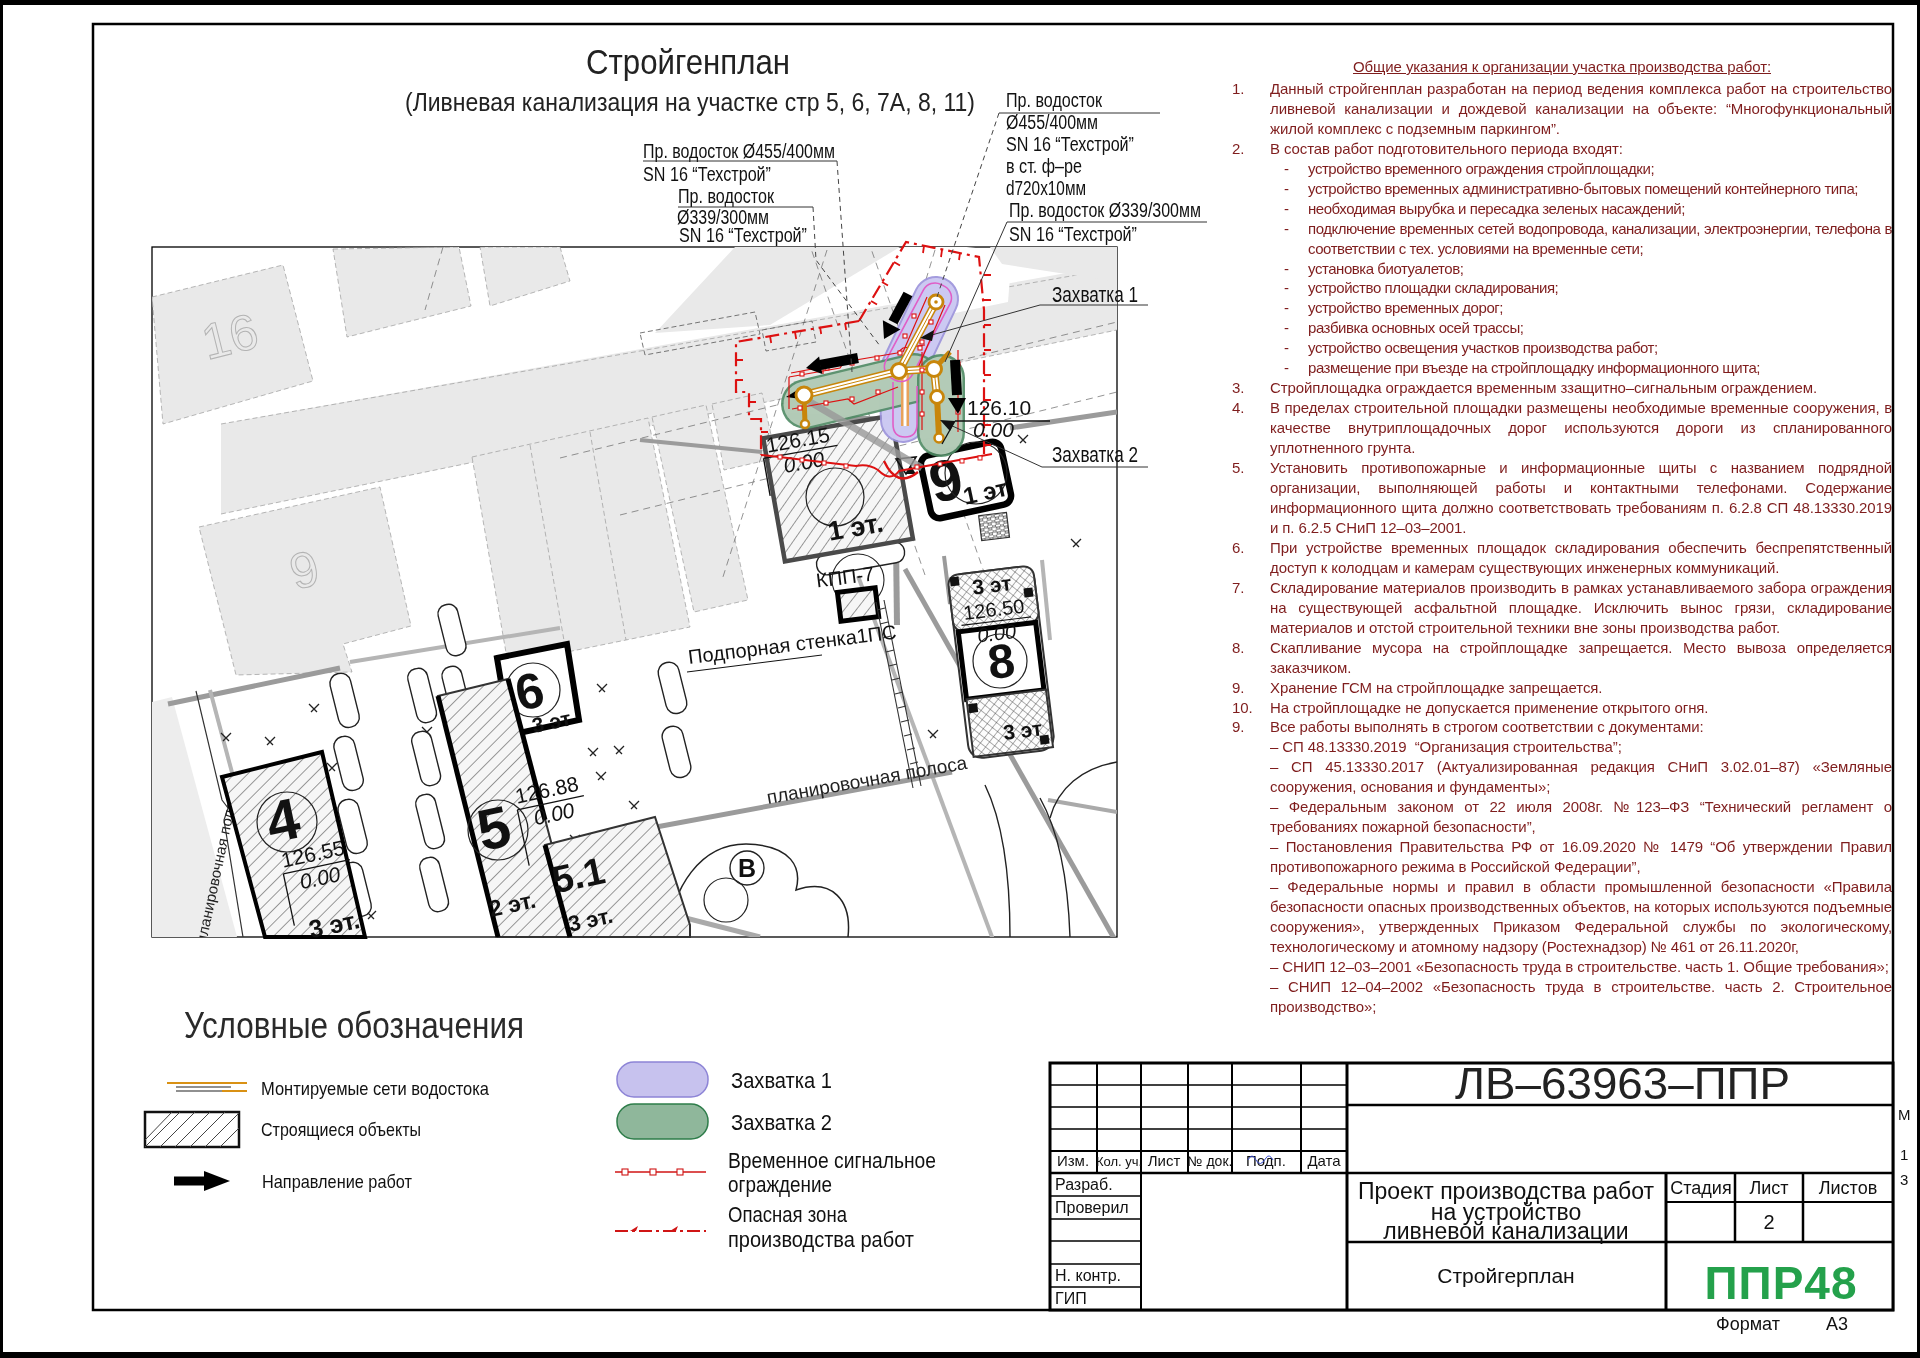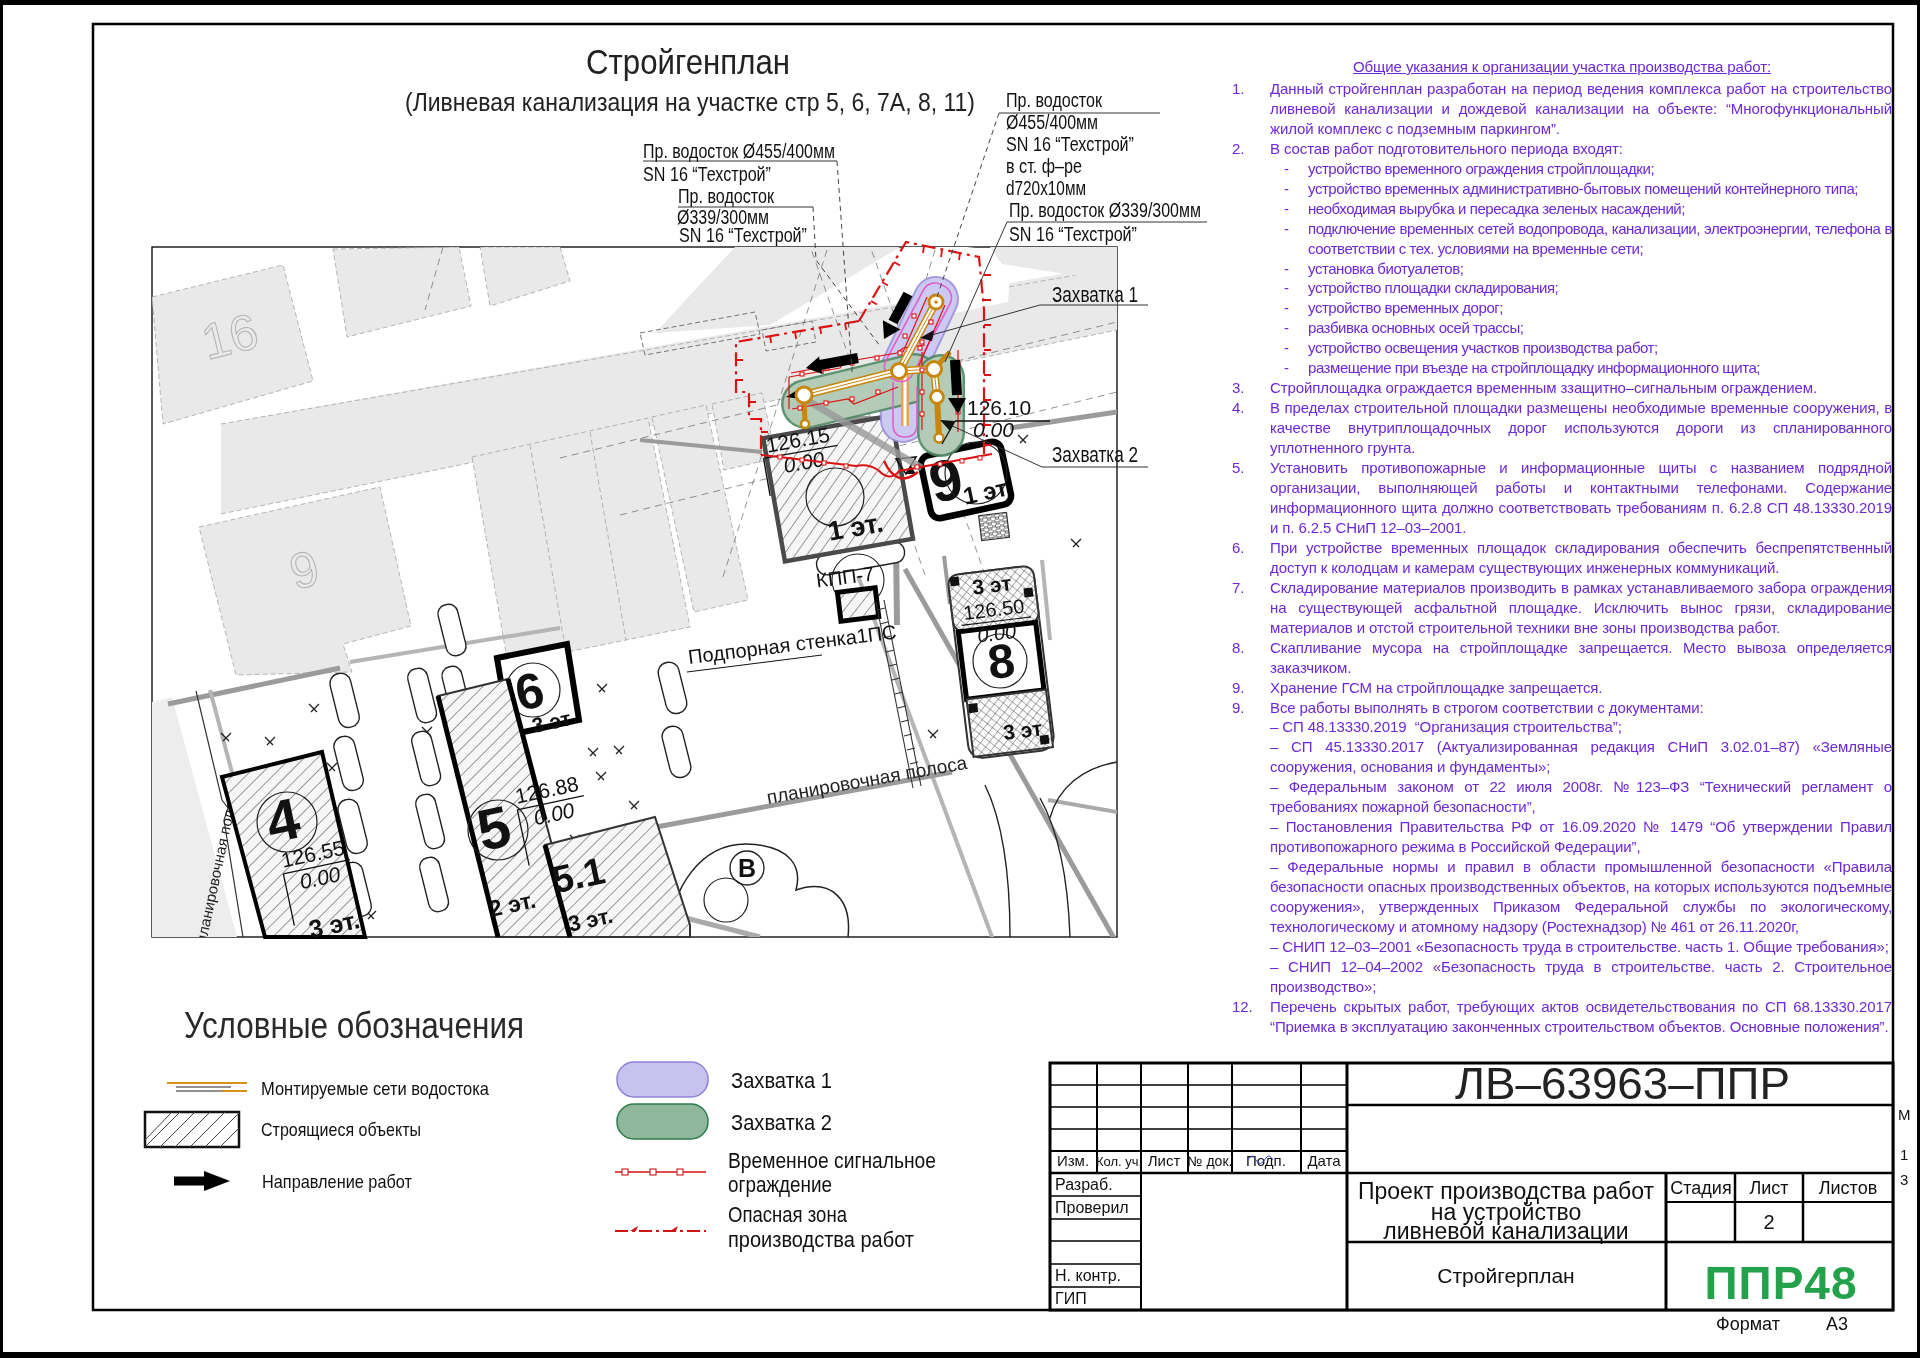--- a/index.html
+++ b/index.html
@@ -1,20 +1,20 @@
 <!DOCTYPE html>
 <html><head>
 <meta charset="utf-8">
 <style>
   html,body{margin:0;padding:0;}
   body{width:1920px;height:1358px;position:relative;background:#ffffff;
        font-family:"Liberation Sans", sans-serif;color:#1a1a1a;}
   #svgroot{position:absolute;left:0;top:0;}
   #notes{position:absolute;left:1232px;top:57px;width:660px;
-         font-size:15px;line-height:19.95px;letter-spacing:-0.1px;color:#6d28d9;}
+         font-size:15px;line-height:19.95px;letter-spacing:-0.1px;color:#7f1d1d;}
   #notes .t{text-align:center;text-decoration:underline;margin-bottom:2px;}
   #notes .it{position:relative;padding-left:38px;text-align:justify;}
   #notes .it > .n{position:absolute;left:0;top:0;}
   #notes .sub{position:relative;padding-left:76px;text-align:justify;letter-spacing:-0.45px;}
   #notes .sub > .d{position:absolute;left:52px;top:0;}
 </style>
 </head>
 <body>
 
 <div id="notes">
@@ -31,29 +31,29 @@
 <div class="sub"><span class="d">-</span>разбивка основных осей трассы;</div>
 <div class="sub"><span class="d">-</span>устройство освещения участков производства работ;</div>
 <div class="sub"><span class="d">-</span>размещение при въезде на стройплощадку информационного щита;</div>
 <div class="it"><span class="n">3.</span>Стройплощадка ограждается временным ззащитно–сигнальным ограждением.</div>
 <div class="it"><span class="n">4.</span>В пределах строительной площадки размещены необходимые временные сооружения, в качестве внутриплощадочных дорог используются дороги из спланированного уплотненного грунта.</div>
 <div class="it"><span class="n">5.</span>Установить противопожарные и информационные щиты с названием подрядной организации, выполняющей работы и контактными телефонами. Содержание информационного щита должно соответствовать требованиям п. 6.2.8 СП 48.13330.2019 и п. 6.2.5 СНиП 12–03–2001.</div>
 <div class="it"><span class="n">6.</span>При устройстве временных площадок складирования обеспечить беспрепятственный доступ к колодцам и камерам существующих инженерных коммуникаций.</div>
 <div class="it"><span class="n">7.</span>Складирование материалов производить в рамках устанавливаемого забора ограждения на существующей асфальтной площадке. Исключить вынос грязи, складирование материалов и отстой строительной техники вне зоны производства работ.</div>
 <div class="it"><span class="n">8.</span>Скапливание мусора на стройплощадке запрещается. Место вывоза определяется заказчиком.</div>
 <div class="it"><span class="n">9.</span>Хранение ГСМ на стройплощадке запрещается.</div>
+<div class="it"><span class="n">10.</span>На стройплощадке не допускается применение открытого огня.</div>
 <div class="it"><span class="n">9.</span>Все работы выполнять в строгом соответствии с документами:<br>
 – СП 48.13330.2019&nbsp; “Организация строительства”;<br>
 – СП 45.13330.2017 (Актуализированная редакция СНиП 3.02.01–87) «Земляные сооружения, основания и фундаменты»;<br>
 – Федеральным законом от 22 июля 2008г. №123–ФЗ “Технический регламент о требованиях пожарной безопасности”,<br>
 – Постановления Правительства РФ от 16.09.2020 № 1479 “Об утверждении Правил противопожарного режима в Российской Федерации”,<br>
 – Федеральные нормы и правил в области промышленной безопасности «Правила безопасности опасных производственных объектов, на которых используются подъемные сооружения», утвержденных Приказом Федеральной службы по экологическому, технологическому и атомному надзору (Ростехнадзор) № 461 от 26.11.2020г,<br>
 – СНИП 12–03–2001 «Безопасность труда в строительстве. часть 1. Общие требования»;<br>
 – СНИП 12–04–2002 «Безопасность труда в строительстве. часть 2. Строительное производство»;</div>
-<div class="it"><span class="n">12.</span>Перечень скрытых работ, требующих актов освидетельствования по СП 68.13330.2017 “Приемка в эксплуатацию законченных строительством объектов. Основные положения”.</div>
 </div>
 <svg id="svgroot" width="1920" height="1358" viewBox="0 0 1920 1358">
 <defs>
 <pattern id="hatch" patternUnits="userSpaceOnUse" width="9.5" height="9.5" patternTransform="rotate(-45)">
   <rect width="9.5" height="9.5" fill="#f6f6f6"></rect>
   <line x1="0" y1="0" x2="9.5" y2="0" stroke="#3a3a3a" stroke-width="1"></line>
 </pattern>
 <pattern id="xhatch" patternUnits="userSpaceOnUse" width="6.5" height="6.5" patternTransform="rotate(-45)">
   <rect width="6.5" height="6.5" fill="#fdfdfd"></rect>
   <line x1="0" y1="0" x2="6.5" y2="0" stroke="#3a3a3a" stroke-width="0.8"></line>

